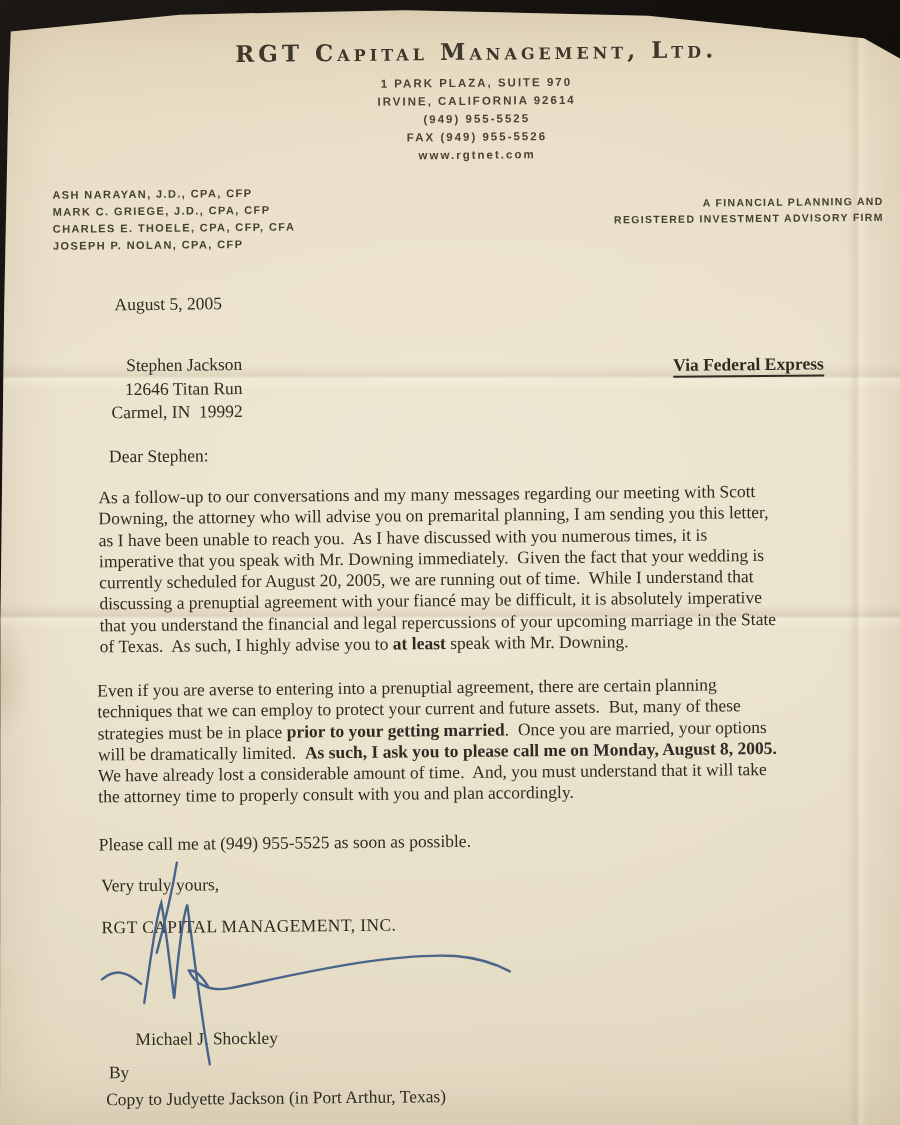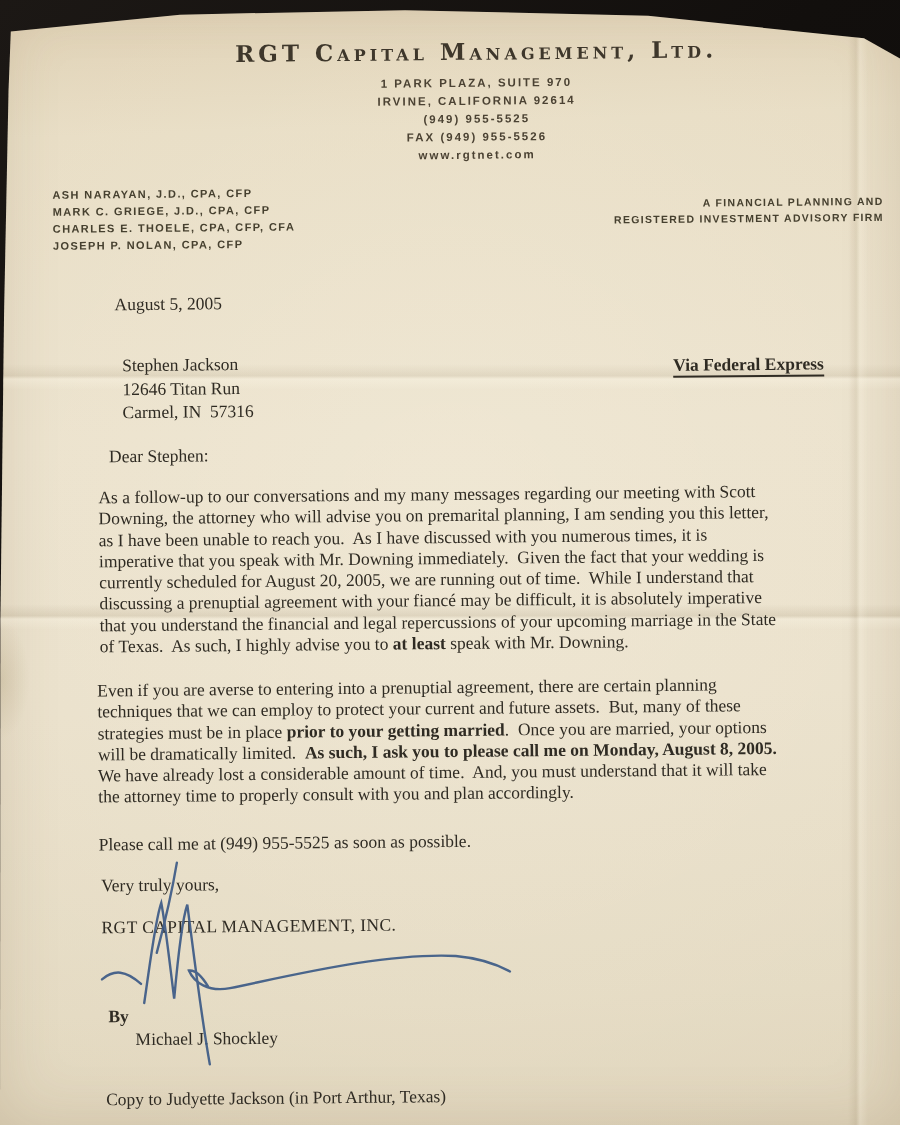--- a/index.html
+++ b/index.html
@@ -31,30 +31,30 @@
             font-size:23px;letter-spacing:4px;color:#3e372b;white-space:nowrap;}
   .lh-sub{margin-top:9px;font-family:"Liberation Sans", sans-serif;font-weight:700;
           font-size:11.5px;letter-spacing:2px;line-height:18px;color:#4b4233;}
   .partners{left:56px;top:183px;font-family:"Liberation Sans", sans-serif;font-weight:700;
             font-size:11px;letter-spacing:1.4px;line-height:17px;color:#46402f;white-space:pre;}
   .firm{right:13px;top:197px;text-align:right;font-family:"Liberation Sans", sans-serif;
         font-weight:700;font-size:10.5px;letter-spacing:1.3px;line-height:16px;color:#46402f;white-space:pre;}
   
   .serif{font-size:17.5px;line-height:21.3px;white-space:pre;}
   .date{left:117px;top:291px;}
-  .recipient{left:124px;top:351px;line-height:23.5px;}
+  .recipient{left:113px;top:351px;line-height:23.5px;text-align:right;}
   .via{left:675px;top:357px;font-weight:700;border-bottom:2px solid #2f2b23;padding-bottom:0px;}
   .salutation{left:110px;top:443px;}
   .para{white-space:pre;}
   .para-1{left:99px;top:484px;}
   .para-2{left:96px;top:677px;}
   .phone-line{left:96px;top:831px;}
   .valediction{left:98px;top:872px;}
   .company-line{left:98px;top:914px;letter-spacing:0.4px;}
-  .by-label{left:104px;top:1003px;font-weight:bold;}
+  .by-label{left:104px;top:1059px;}
   .signer{left:131px;top:1026px;}
   .cc{left:101px;top:1086px;}
   .sig-svg{position:absolute;left:0;top:0;pointer-events:none;}
 </style>
 </head>
 <body>
 
 <div class="photo">
   <div class="paper">
     <div class="fold fold-1"></div>
@@ -75,21 +75,21 @@
           <div>www.rgtnet.com</div>
         </div>
     </div>
 
     <div class="abs partners"><div>ASH NARAYAN, J.D., CPA, CFP</div><div>MARK C. GRIEGE, J.D., CPA, CFP</div><div>CHARLES E. THOELE, CPA, CFP, CFA</div><div>JOSEPH P. NOLAN, CPA, CFP</div></div>
 
     <div class="abs firm"><div>A FINANCIAL PLANNING AND</div><div>REGISTERED INVESTMENT ADVISORY FIRM</div></div>
 
     <div class="abs serif date">August 5, 2005</div>
 
-    <div class="abs serif recipient"><div>Stephen Jackson</div><div>12646 Titan Run</div><div>Carmel, IN  57316</div></div>
+    <div class="abs serif recipient"><div>Stephen Jackson</div><div>12646 Titan Run</div><div>Carmel, IN  19992</div></div>
 
     <div class="abs serif via">Via Federal Express</div>
 
     <div class="abs serif salutation">Dear Stephen:</div>
 
     <div class="abs serif para para-1"><div>As a follow-up to our conversations and my many messages regarding our meeting with Scott</div><div>Downing, the attorney who will advise you on premarital planning, I am sending you this letter,</div><div>as I have been unable to reach you.  As I have discussed with you numerous times, it is</div><div>imperative that you speak with Mr. Downing immediately.  Given the fact that your wedding is</div><div>currently scheduled for August 20, 2005, we are running out of time.  While I understand that</div><div>discussing a prenuptial agreement with your fiancé may be difficult, it is absolutely imperative</div><div>that you understand the financial and legal repercussions of your upcoming marriage in the State</div><div>of Texas.  As such, I highly advise you to <b>at least</b> speak with Mr. Downing.</div></div>
 
     <div class="abs serif para para-2"><div>Even if you are averse to entering into a prenuptial agreement, there are certain planning</div><div>techniques that we can employ to protect your current and future assets.  But, many of these</div><div>strategies must be in place <b>prior to your getting married</b>.  Once you are married, your options</div><div>will be dramatically limited.  <b>As such, I ask you to please call me on Monday, August 8, 2005.</b></div><div>We have already lost a considerable amount of time.  And, you must understand that it will take</div><div>the attorney time to properly consult with you and plan accordingly.</div></div>
 
     <div class="abs serif phone-line">Please call me at (949) 955-5525 as soon as possible.</div>

